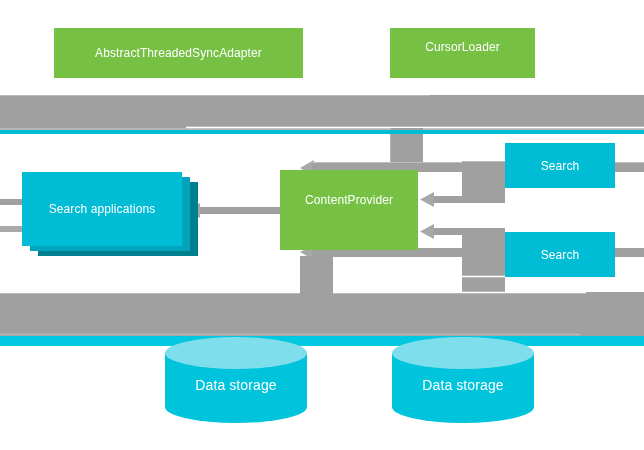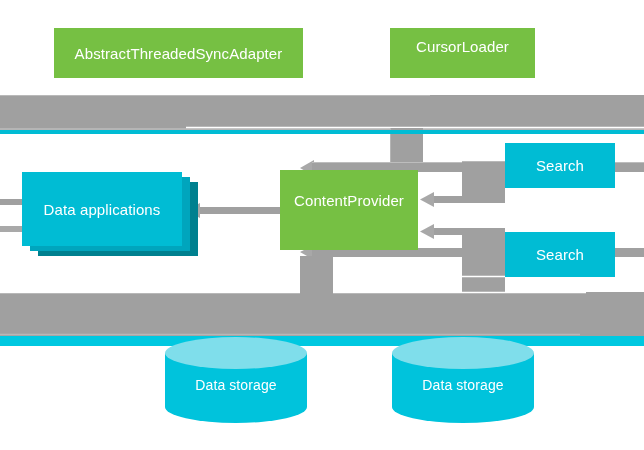--- a/index.html
+++ b/index.html
@@ -22,21 +22,21 @@
     width: 644px;
     height: 450px;
   }
   .node-label {
     position: absolute;
     display: flex;
     align-items: center;
     justify-content: center;
     color: #ffffff;
     font-family: "Liberation Sans", sans-serif;
-    font-size: 15px;
+    font-size: 12px;
     font-weight: 400;
     letter-spacing: 0.1px;
     text-align: center;
     pointer-events: none;
     white-space: nowrap;
   }
   .lbl-sync   { left: 54px;  top: 28px;  width: 249px; height: 50px; }
   .lbl-cursor { left: 390px; top: 28px;  width: 145px; height: 37px; }
   .lbl-other  { left: 22px;  top: 172px; width: 160px; height: 74px; }
   .lbl-cp     { left: 280px; top: 170px; width: 138px; height: 60px; }
@@ -122,21 +122,21 @@
     <g>
       <path d="M392,353 L392,407 A71,16 0 0 0 534,407 L534,353 Z" fill="#00c3dc"></path>
       <ellipse cx="463" cy="353" rx="71" ry="16" fill="#7fdeeb"></ellipse>
     </g>
   </svg>
 
   <div class="node-label lbl-sync">AbstractThreadedSyncAdapter</div>
 
   <div class="node-label lbl-cursor">CursorLoader</div>
 
-  <div class="node-label lbl-other">Data applications</div>
+  <div class="node-label lbl-other">Search applications</div>
 
   <div class="node-label lbl-cp">ContentProvider</div>
 
   <div class="node-label lbl-widg">Search</div>
 
   <div class="node-label lbl-srch">Search</div>
 
   <div class="node-label lbl-ds1">Data storage</div>
 
   <div class="node-label lbl-ds2">Data storage</div>

